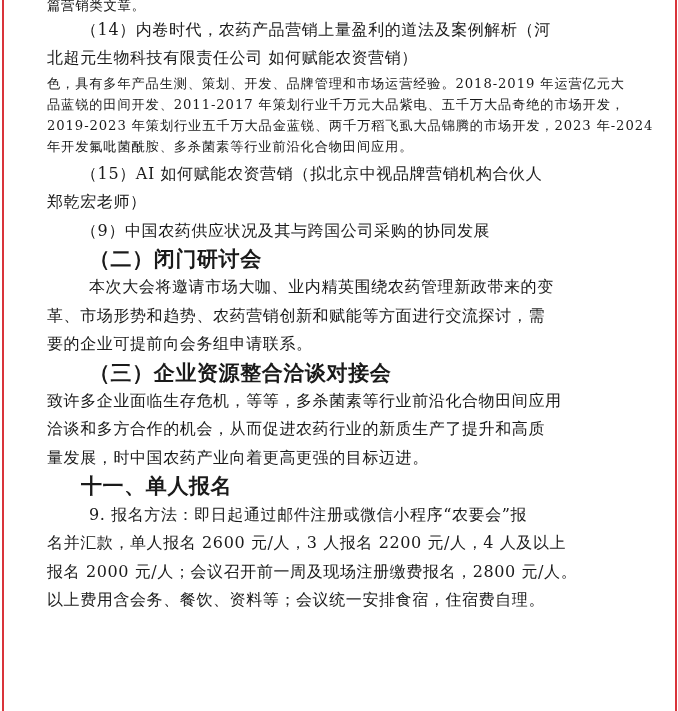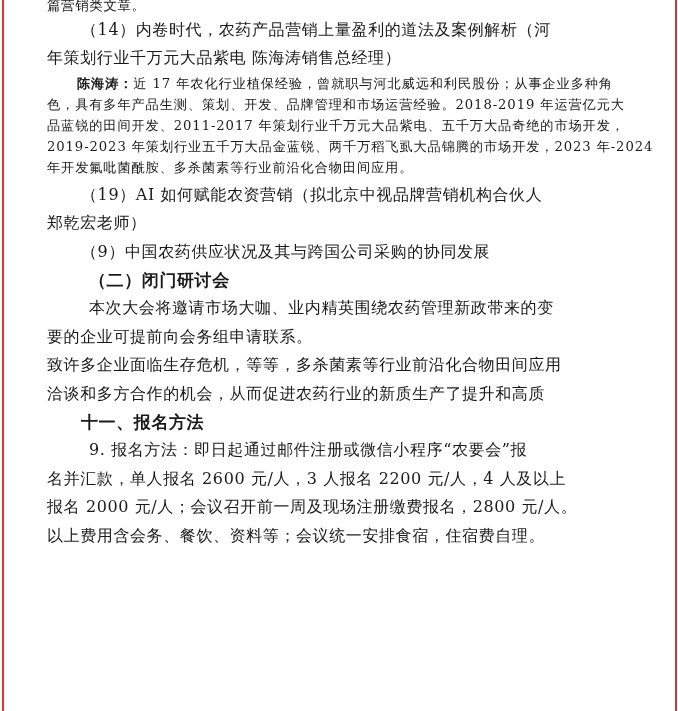--- a/index.html
+++ b/index.html
@@ -20,49 +20,49 @@
   }
   .line {
     font-size: 16px; line-height: 28.4px; white-space: nowrap;
     letter-spacing: 0.6px;
   }
   .indent { padding-left: 34px; }
   .indent2 { padding-left: 42px; }
   .small {
     font-size: 13.2px; line-height: 21px; white-space: nowrap; letter-spacing: 0.9px;
   }
-  .bold { font-weight: bold; font-family: "DejaVu Sans", "Liberation Sans", sans-serif; font-size: 17px; }
+  .bold { font-weight: bold; font-family: "DejaVu Sans", "Liberation Sans", sans-serif; font-size: 21px; }
   .head { font-weight: bold; font-family: "DejaVu Sans", "Liberation Sans", sans-serif; }
   .gap-s { height: 3px; }
 </style>
 </head>
 <body>
 
 <div class="frame-left"></div>
 <div class="frame-right"></div>
 
 <div class="page">
   <div class="line" style="font-size:13.5px;line-height:22px;">篇营销类文章。</div>
   <div class="line indent">（14）内卷时代，农药产品营销上量盈利的道法及案例解析（河</div>
-  <div class="line">年策划行业千万元大品紫电  陈海涛销售总经理）</div>
-  <div class="small" style="padding-left:30px;">
-    <span class="head">陈海涛：</span><span>近 17 年农化行业植保经验，曾就职与河北威远和利民股份；从事企业多种角</span>
-  </div>
+  <div class="line">北超元生物科技有限责任公司  如何赋能农资营销）</div>
   <div class="small">色，具有多年产品生测、策划、开发、品牌管理和市场运营经验。2018-2019 年运营亿元大</div>
   <div class="small">品蓝锐的田间开发、2011-2017 年策划行业千万元大品紫电、五千万大品奇绝的市场开发，</div>
   <div class="small">2019-2023 年策划行业五千万大品金蓝锐、两千万稻飞虱大品锦腾的市场开发，2023 年-2024</div>
   <div class="small">年开发氟吡菌酰胺、多杀菌素等行业前沿化合物田间应用。</div>
   <div class="gap-s"></div>
-  <div class="line indent">（19）AI 如何赋能农资营销（拟北京中视品牌营销机构合伙人</div>
+  <div class="line indent">（15）AI 如何赋能农资营销（拟北京中视品牌营销机构合伙人</div>
   <div class="line">郑乾宏老师）</div>
   <div class="line indent">（9）中国农药供应状况及其与跨国公司采购的协同发展</div>
   <div class="line indent2 bold">（二）闭门研讨会</div>
   <div class="line indent2">本次大会将邀请市场大咖、业内精英围绕农药管理新政带来的变</div>
+  <div class="line">革、市场形势和趋势、农药营销创新和赋能等方面进行交流探讨，需</div>
   <div class="line">要的企业可提前向会务组申请联系。</div>
+  <div class="line indent2 bold">（三）企业资源整合洽谈对接会</div>
   <div class="line">致许多企业面临生存危机，等等，多杀菌素等行业前沿化合物田间应用</div>
   <div class="line">洽谈和多方合作的机会，从而促进农药行业的新质生产了提升和高质</div>
-  <div class="line indent bold">十一、报名方法</div>
+  <div class="line">量发展，时中国农药产业向着更高更强的目标迈进。</div>
+  <div class="line indent bold">十一、单人报名</div>
   <div class="line indent2">9. 报名方法：即日起通过邮件注册或微信小程序“农要会”报</div>
   <div class="line">名并汇款，单人报名 2600 元/人，3 人报名 2200 元/人，4 人及以上</div>
   <div class="line">报名 2000 元/人；会议召开前一周及现场注册缴费报名，2800 元/人。</div>
   <div class="line">以上费用含会务、餐饮、资料等；会议统一安排食宿，住宿费自理。</div>
 
 </div>
 
 </body></html>

